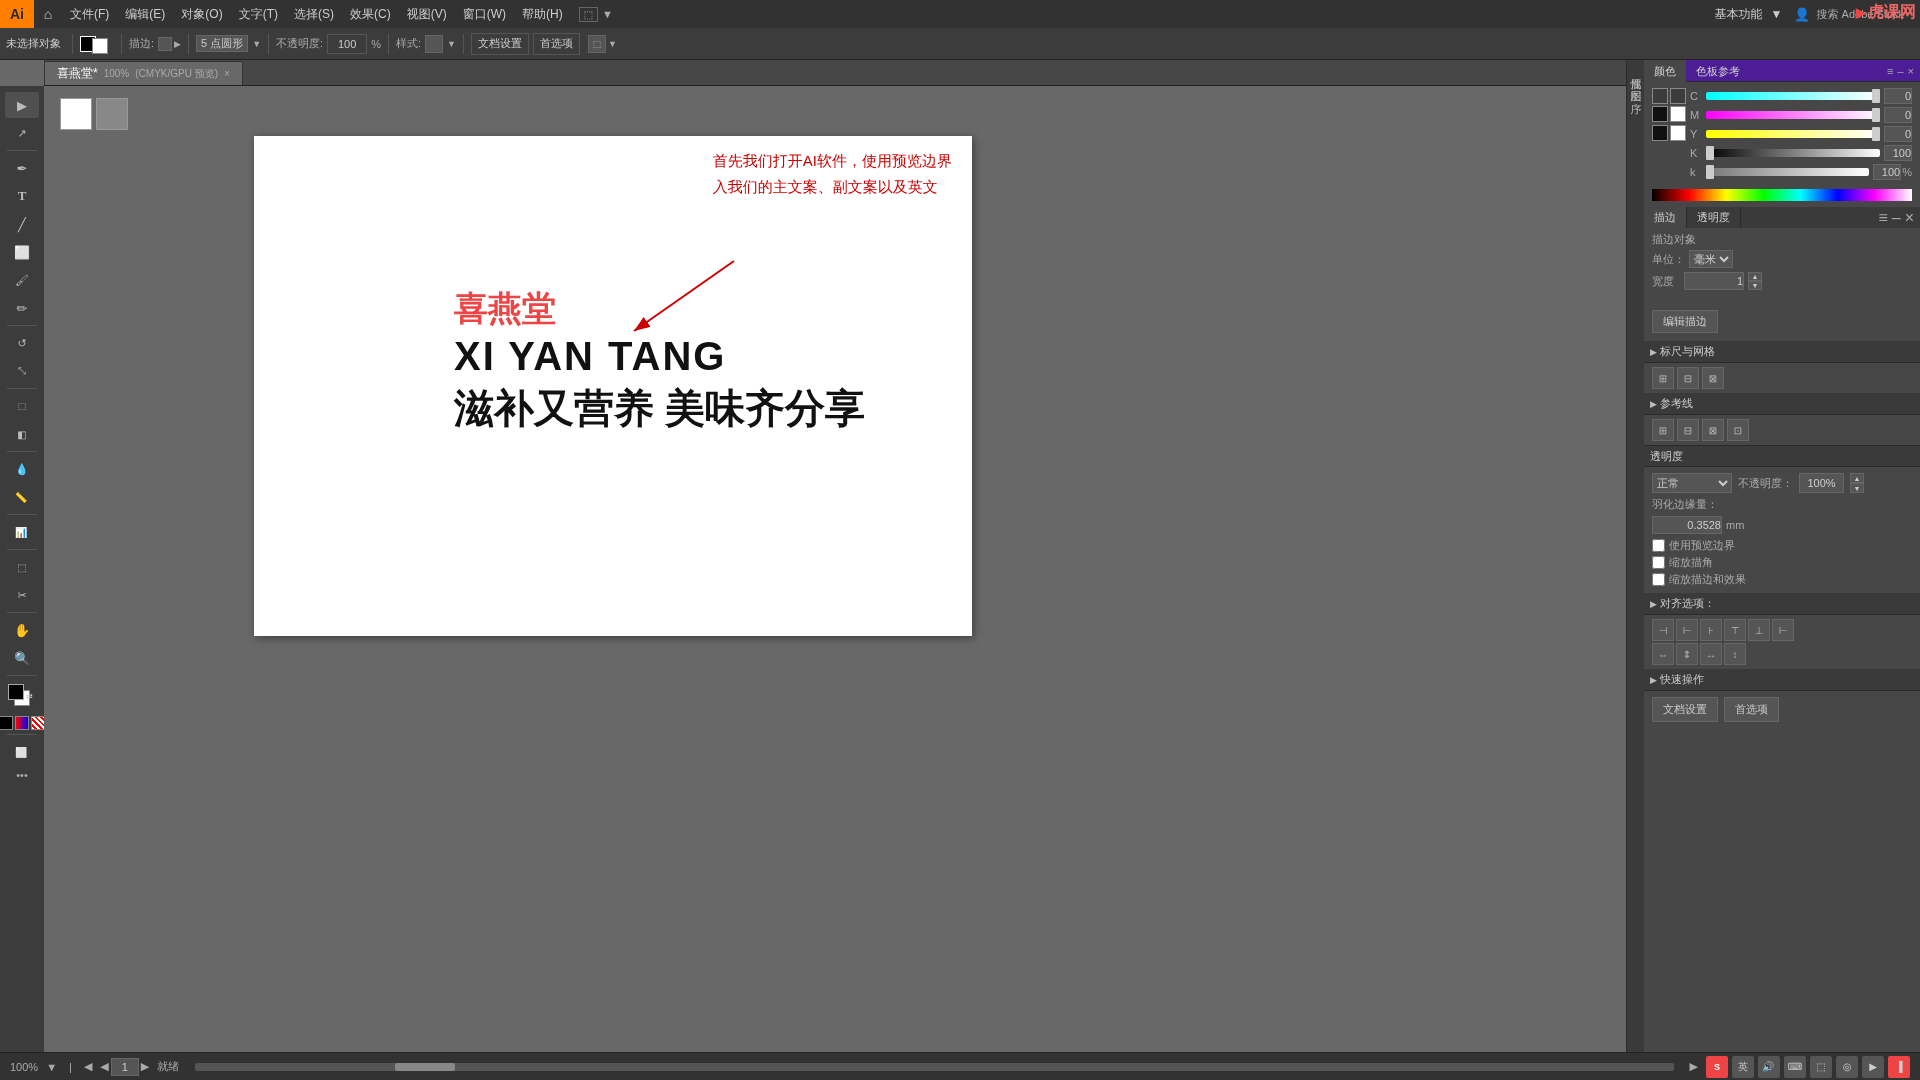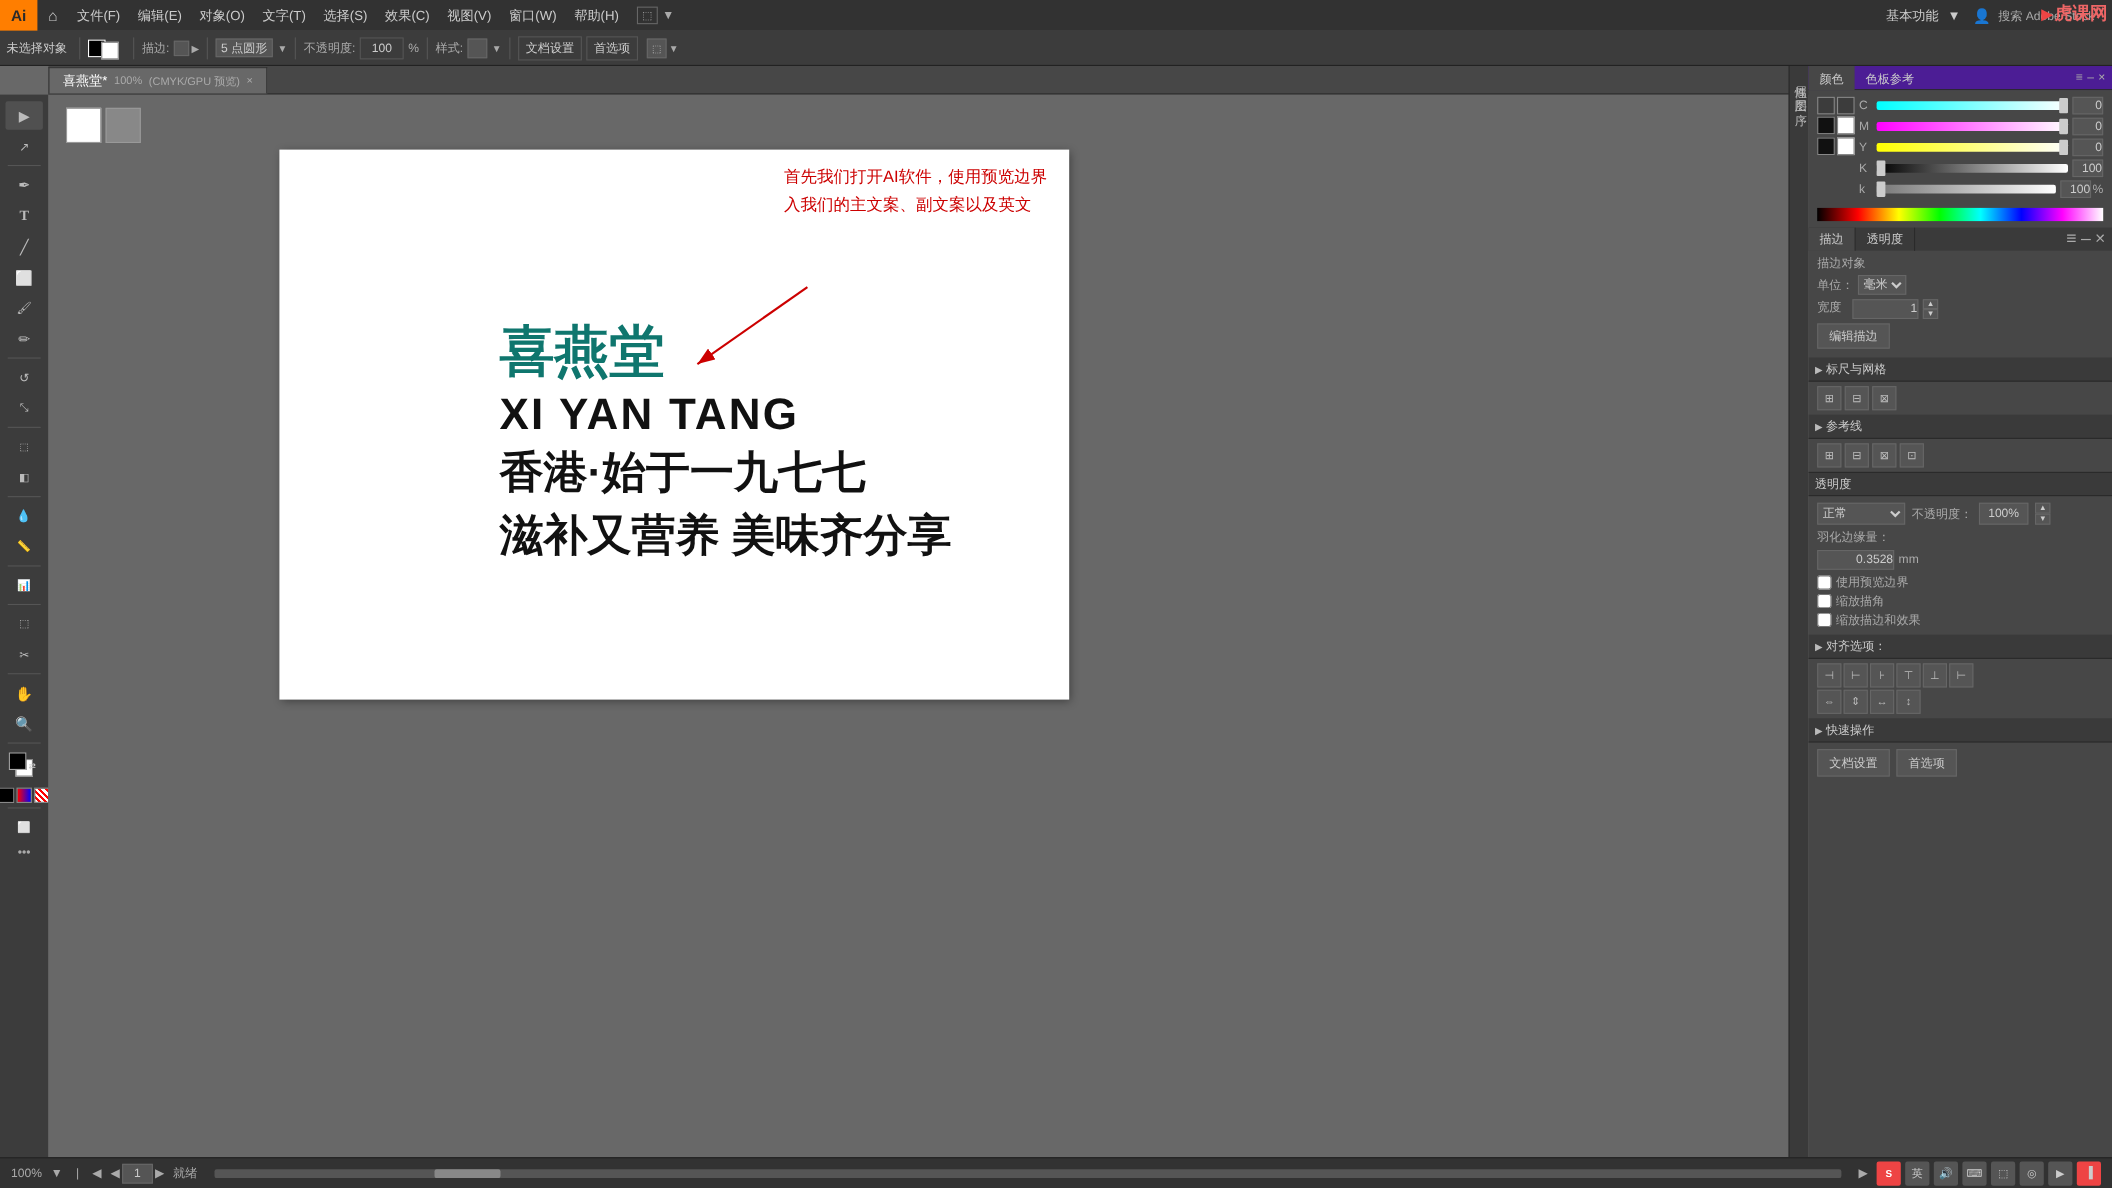--- a/index.html
+++ b/index.html
@@ -295,23 +295,22 @@
     <svg id="arrow-svg" width="160" height="100">
       <defs>
         <marker id="arrowhead" markerWidth="8" markerHeight="6" refX="8" refY="3" orient="auto">
           <polygon points="0 0, 8 3, 0 6" fill="#cc0000"></polygon>
         </marker>
       </defs>
       <line x1="120" y1="10" x2="20" y2="80" stroke="#cc0000" stroke-width="2" marker-end="url(#arrowhead)"></line>
     </svg>
 
     <div style="position:absolute;top:150px;left:200px;">
-      <div style="font-size:50px;font-weight:900;color:#0f766e;margin-bottom:2px;font-family:'Microsoft YaHei',sans-serif;">喜燕堂</div>
+      <div style="font-size:34px;font-weight:900;color:#ef4444;margin-bottom:2px;font-family:'Microsoft YaHei',sans-serif;">喜燕堂</div>
       <div style="font-size:40px;font-weight:900;color:#111;margin-bottom:2px;letter-spacing:2px;font-family:Arial,sans-serif;">XI YAN TANG</div>
-      <div style="font-size:40px;font-weight:900;color:#111;margin-bottom:2px;font-family:'Microsoft YaHei',sans-serif;">香港·始于一九七七</div>
       <div style="font-size:40px;font-weight:900;color:#111;font-family:'Microsoft YaHei',sans-serif;">滋补又营养 美味齐分享</div>
     </div>
   </div>
 </div>
 
 <div id="vert-tabs">
   <div class="vt">属性</div>
   <div class="vt">图层</div>
   <div class="vt">序</div>
 </div>
@@ -403,21 +402,21 @@
     
     <div style="display:flex;align-items:center;gap:4px;margin-bottom:4px;">
       <span style="color:#aaa;font-size:11px;">单位：</span>
       <select class="unit-drop" style="background:#555;border:1px solid #666;color:#ccc;font-size:11px;height:18px;">
         <option>毫米</option>
         <option>像素</option>
         <option>点</option>
       </select>
     </div>
     
-    <div style="display:flex;align-items:flex-start;gap:4px;margin-bottom:4px;">
+    <div style="display:flex;align-items:center;gap:4px;margin-bottom:20px;">
       <span style="color:#aaa;font-size:11px;width:28px;">宽度</span>
       <input style="width: 60px; background: rgb(85, 85, 85); border: 1px solid rgb(102, 102, 102); color: rgb(204, 204, 204); font-size: 11px; height: 18px; text-align: right;" value="1">
       <div style="display:flex;flex-direction:column;">
         <button style="width:14px;height:9px;background:#555;border:1px solid #666;color:#ccc;font-size:7px;padding:0;cursor:pointer;">▲</button>
         <button style="width:14px;height:9px;background:#555;border:1px solid #666;color:#ccc;font-size:7px;padding:0;cursor:pointer;">▼</button>
       </div>
     </div>
     
     <button style="padding:3px 10px;background:#555;border:1px solid #666;color:#ccc;font-size:11px;cursor:pointer;margin-bottom:4px;">编辑描边</button>
   </div>

